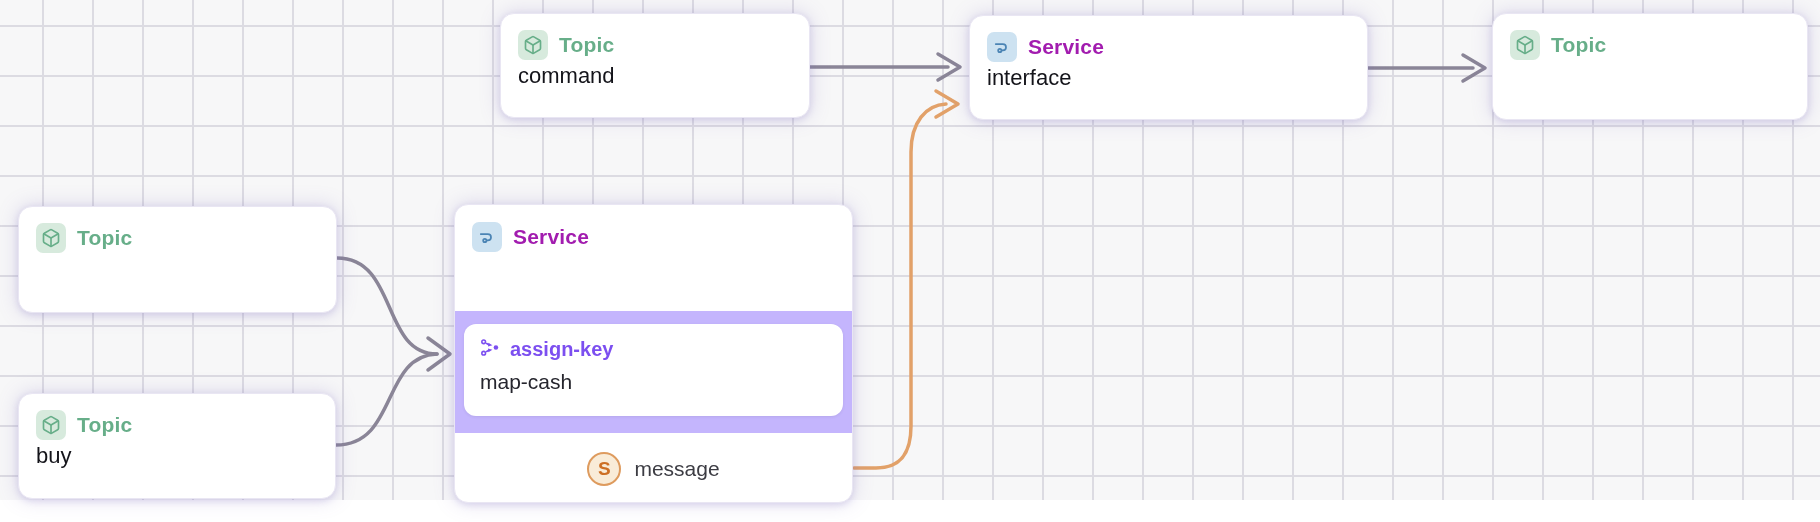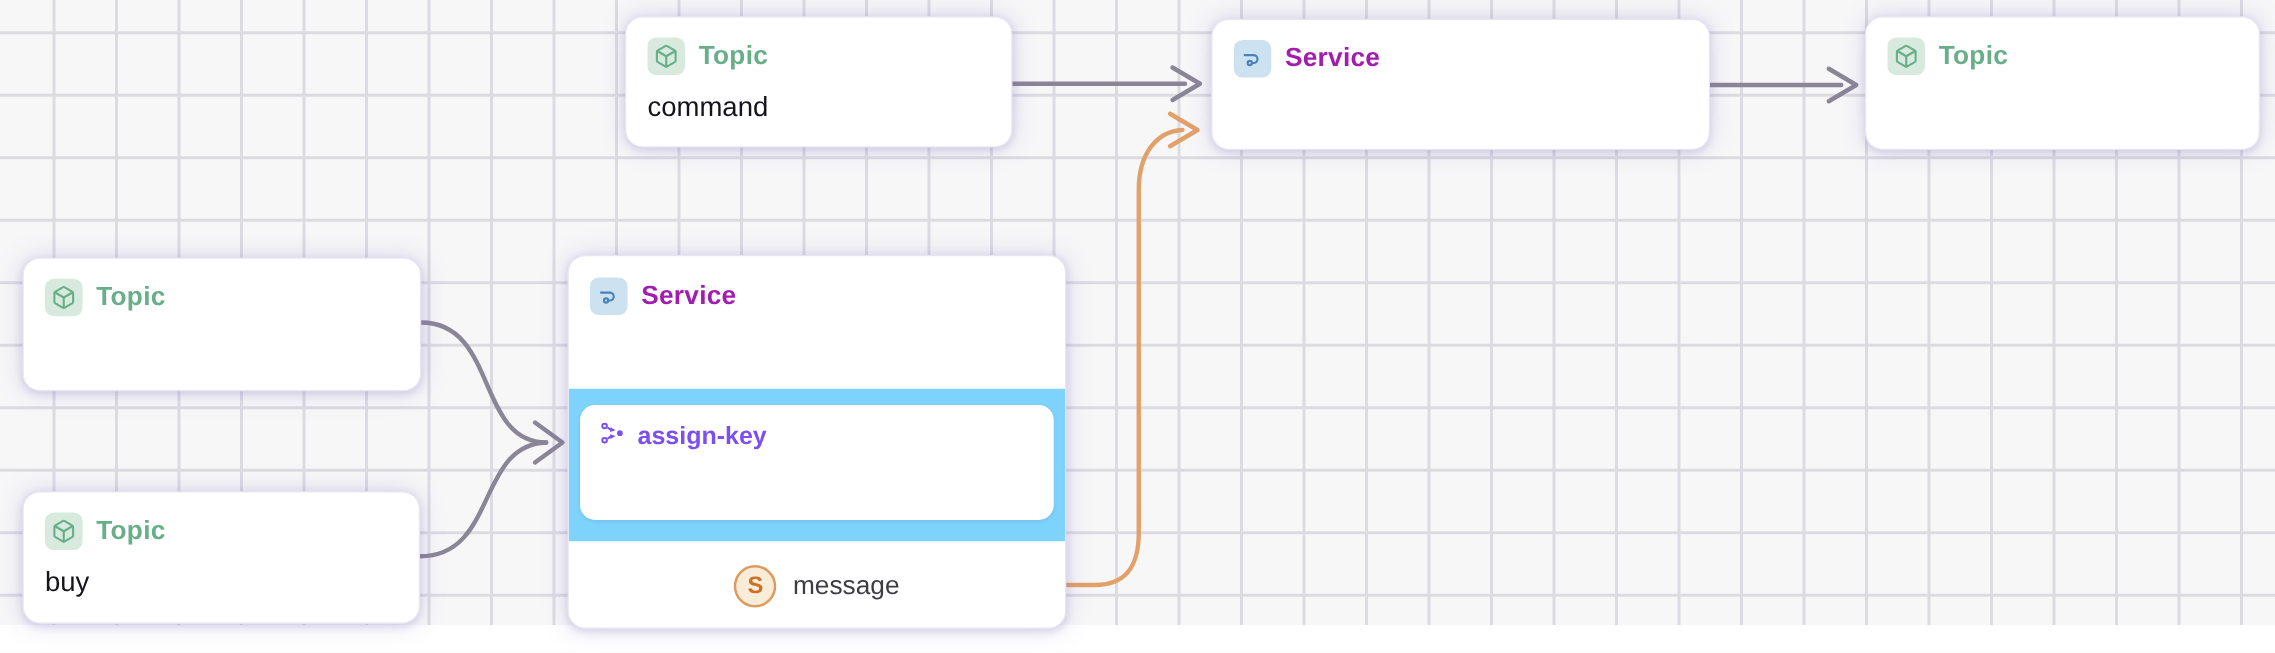--- a/index.html
+++ b/index.html
@@ -29,26 +29,26 @@
   }
   .node.simple{padding:16px 17px;}
   .type-row{display:flex;align-items:center;gap:11px;height:30px;}
   .icon-box{width:30px;height:30px;border-radius:7px;flex:none;
     display:flex;align-items:center;justify-content:center;}
   .topic .icon-box{background:#d7eadd;color:#67ae89;}
   .service .icon-box{background:#cde2f1;color:#4b84b4;}
   .type-label{font-size:21px;font-weight:600;letter-spacing:.2px;}
   .topic .type-label{color:#67ae89;}
   .service .type-label{color:#a21caf;}
-  .node-name{margin-top:13px;font-size:22px;color:#14141a;line-height:1.2;}
+  .node-name{margin-top:3px;font-size:22px;color:#14141a;line-height:1.2;}
 
   
   .composite{padding:0;overflow:hidden;}
   .svc-header{height:106px;box-sizing:border-box;padding:17px 17px 0;}
-  .band{height:122px;box-sizing:border-box;background:#7dd3fc;padding:13px 9px 32px;}
+  .band{height:122px;box-sizing:border-box;background:#c4b5fd;padding:13px 9px 32px;}
   .subnode{
     height:92px;box-sizing:border-box;background:#fff;border-radius:12px;
     padding:13px 16px;box-shadow:0 1px 3px rgba(60,55,90,.10);
   }
   .op-row{display:flex;align-items:center;gap:9px;height:24px;color:#7c4ff0;}
   .op-label{font-size:20px;font-weight:600;color:#7c4ff0;}
   .op-name{margin-top:9px;font-size:21px;color:#26262e;}
   .store-row{height:71px;display:flex;align-items:center;justify-content:center;gap:13px;}
   .store-badge{
     width:34px;height:34px;box-sizing:border-box;border-radius:50%;
@@ -101,20 +101,21 @@
   <div class="node simple service" style="left:969px;top:15px;width:399px;height:105px;">
     <div class="type-row">
       <span class="icon-box">
         <svg viewBox="0 0 24 24" width="20" height="20" fill="none" stroke="currentColor" stroke-width="2.1" stroke-linecap="round">
           <path d="M4.5 8.5 H13 a3.8 3.8 0 0 1 0 7.6 H11.6"></path>
           <circle cx="9.4" cy="16.1" r="2"></circle>
         </svg>
       </span>
       <span class="type-label">Service</span>
     </div>
+    <div class="node-name">interface</div>
   </div>
 
   <div class="node simple topic" style="left:1492px;top:13px;width:316px;height:107px;">
     <div class="type-row">
       <span class="icon-box">
         <svg viewBox="0 0 24 24" width="20" height="20" fill="none" stroke="currentColor" stroke-width="2" stroke-linecap="round" stroke-linejoin="round">
           <path d="M21 16V8a2 2 0 0 0-1-1.73l-7-4a2 2 0 0 0-2 0l-7 4A2 2 0 0 0 3 8v8a2 2 0 0 0 1 1.73l7 4a2 2 0 0 0 2 0l7-4A2 2 0 0 0 21 16z"></path>
           <polyline points="3.27 6.96 12 12.01 20.73 6.96"></polyline>
           <line x1="12" y1="22.08" x2="12" y2="12"></line>
         </svg>
@@ -173,20 +174,21 @@
                 <circle cx="4.2" cy="18.5" r="2.1"></circle>
                 <path d="M7.6 7.4 L10.6 9.2 M7.6 16.6 L10.6 14.8" stroke-linecap="round"></path>
               </g>
               <path d="M9.6 6.6l4.6 2.8-5 1.5z" fill="currentColor"></path>
               <path d="M9.6 17.4l4.6-2.8-5-1.5z" fill="currentColor"></path>
               <circle cx="18.2" cy="12" r="2.6" fill="currentColor"></circle>
             </svg>
           </span>
           <span class="op-label">assign-key</span>
         </div>
+        <div class="op-name">map-cash</div>
       </div>
     </div>
 
     <div class="store-row">
       <span class="store-badge">S</span>
       <span class="store-name">message</span>
     </div>
   </div>
 
 </div>

